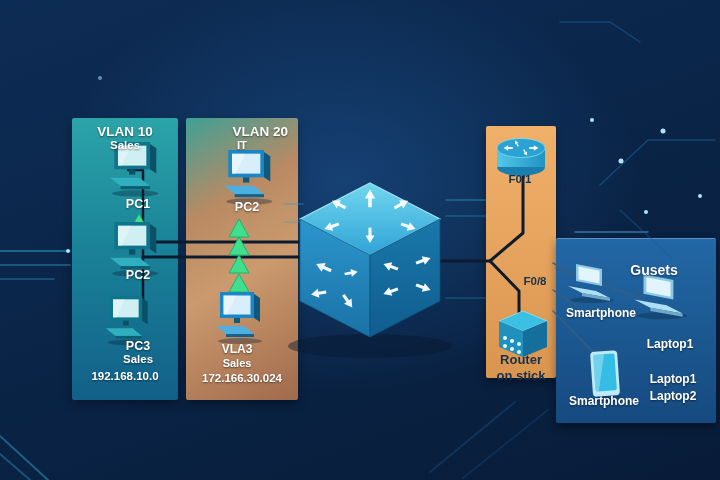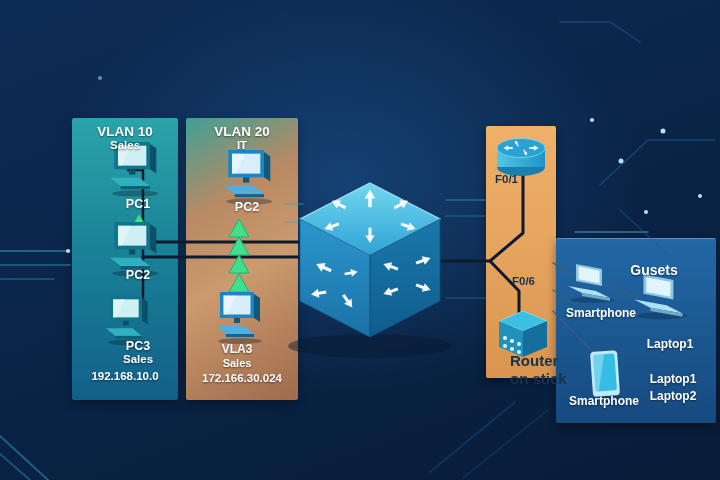--- a/index.html
+++ b/index.html
@@ -20,21 +20,21 @@
   .orangep{left:486px;top:126px;width:70px;height:252px;
     background:linear-gradient(180deg,#f0b06a 0%,#e5a25c 55%,#d9954f 100%);
     box-shadow:0 4px 10px rgba(0,0,0,.4);}
   .netb{left:556px;top:238px;width:160px;height:184px;
     background:linear-gradient(180deg,#2268a6 0%,#1b578f 55%,#164a80 100%);
     border-top:1px solid rgba(150,205,245,.55);
     box-shadow:0 4px 10px rgba(0,0,0,.4);}
   svg#scene{position:absolute;left:0;top:0;z-index:2;}
   .lbl{position:absolute;z-index:3;color:#ffffff;font-weight:bold;text-align:center;
     text-shadow:0 1px 2px rgba(0,0,0,.5);line-height:1.15;}
-  .lbl-dark{position:absolute;z-index:3;color:#16324f;font-weight:bold;line-height:1.2;}
+  .lbl-dark{position:absolute;z-index:3;color:#16324f;font-weight:bold;text-align:center;line-height:1.2;}
   #title{left:60px;top:42px;width:600px;font-size:31px;letter-spacing:.5px;
     text-shadow:0 2px 4px rgba(0,0,0,.6);}
 </style>
 </head>
 <body>
 
 <div id="stage">
 
   <div class="panel vlan10"></div>
   <div class="panel vlan20"></div>
@@ -222,31 +222,31 @@
 
 
   <div class="lbl" style="left:82px;top:124px;width:86px;font-size:13.5px;">VLAN 10</div>
   <div class="lbl" style="left:82px;top:139px;width:86px;font-size:11.5px;">Sales</div>
   <div class="lbl" style="left:100px;top:197px;width:76px;font-size:12.5px;">PC1</div>
   <div class="lbl" style="left:100px;top:268px;width:76px;font-size:12.5px;">PC2</div>
   <div class="lbl" style="left:95px;top:339px;width:86px;font-size:12.5px;">PC3</div>
   <div class="lbl" style="left:95px;top:353px;width:86px;font-size:11.5px;">Sales</div>
   <div class="lbl" style="left:74px;top:370px;width:102px;font-size:11.5px;">192.168.10.0</div>
 
-  <div class="lbl" style="left:196px;top:124px;width:92px;font-size:13.5px;">VLAN 20</div>
+  <div class="lbl" style="left:196px;top:124px;width:92px;font-size:13.5px;text-align:right;">VLAN 20</div>
   <div class="lbl" style="left:196px;top:139px;width:92px;font-size:11.5px;">IT</div>
   <div class="lbl" style="left:212px;top:200px;width:70px;font-size:12.5px;">PC2</div>
   <div class="lbl" style="left:202px;top:343px;width:70px;font-size:12px;">VLA3</div>
   <div class="lbl" style="left:202px;top:357px;width:70px;font-size:11px;">Sales</div>
   <div class="lbl" style="left:188px;top:372px;width:108px;font-size:11.5px;">172.166.30.024</div>
 
 
   <div class="lbl-dark" style="left:495px;top:173px;width:50px;font-size:11.5px;">F0/1</div>
-  <div class="lbl-dark" style="left:512px;top:275px;width:46px;font-size:11.5px;">F0/6</div>
-  <div class="lbl-dark" style="left:486px;top:352px;width:70px;font-size:15px;margin-left:24px;">
+  <div class="lbl-dark" style="left:512px;top:275px;width:46px;font-size:11.5px;">F0/8</div>
+  <div class="lbl-dark" style="left:486px;top:352px;width:70px;font-size:13px;">
     <div>Router</div>
     <div>on stick</div>
   </div>
 
   <div class="lbl" style="left:604px;top:262px;width:100px;font-size:14px;">Gusets</div>
   <div class="lbl" style="left:558px;top:307px;width:86px;font-size:12px;">Smartphone</div>
   <div class="lbl" style="left:634px;top:338px;width:72px;font-size:12px;">Laptop1</div>
   <div class="lbl" style="left:558px;top:395px;width:92px;font-size:12px;">Smartphone</div>
   <div class="lbl" style="left:636px;top:371px;width:74px;font-size:12px;line-height:17px;">
     <div>Laptop1</div>

